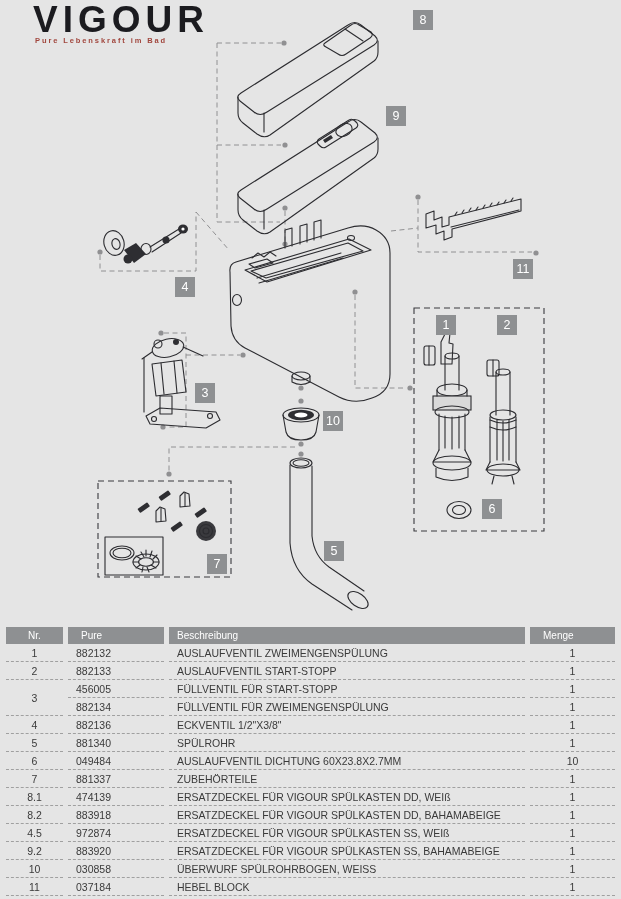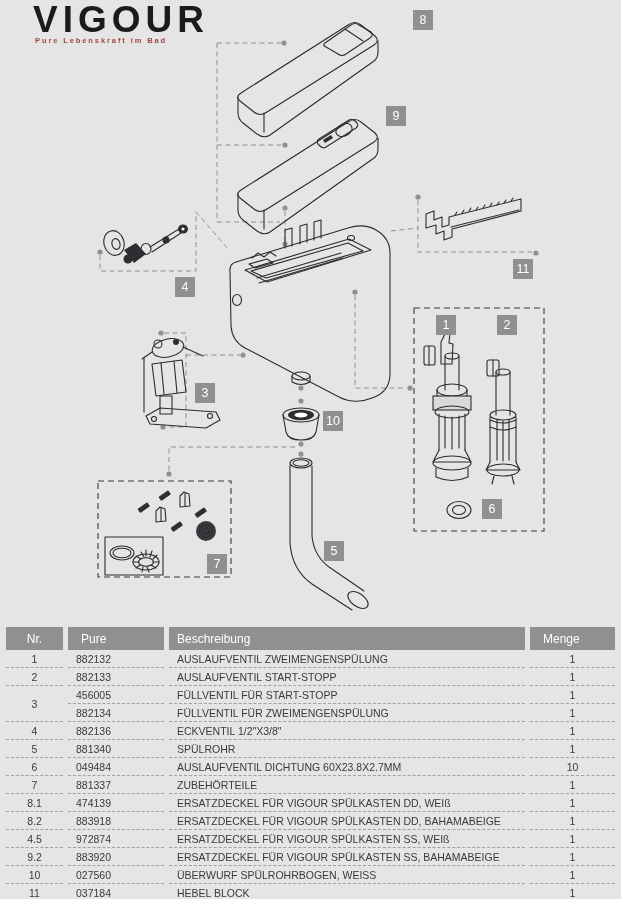--- a/index.html
+++ b/index.html
@@ -13,21 +13,21 @@
     font-size:7.5px;letter-spacing:1.9px;color:#a1463d;font-weight:700;}
 
   
   .diagram{position:absolute;left:0;top:0;width:621px;height:622px;}
   .badge{position:absolute;width:20px;height:20px;background:#8e9092;color:#ffffff;
     font-size:12.5px;line-height:20px;text-align:center;}
 
   
   .parts-table{position:absolute;left:1px;top:627px;border-collapse:separate;border-spacing:5px 0;
     table-layout:fixed;width:619px;}
-  .parts-table th{background:#8e9092;color:#ffffff;font-weight:400;font-size:12px;height:23px;
+  .parts-table th{background:#8e9092;color:#ffffff;font-weight:400;font-size:10px;height:17px;
     text-align:left;padding:0 0 0 13px;white-space:nowrap;overflow:hidden;}
   .parts-table th.c-nr{text-align:center;padding:0;}
   .parts-table th.c-desc{padding-left:8px;}
   .parts-table td{font-size:10.5px;color:#3a3a3a;height:17px;border-bottom:1px dashed #a0a0a0;
     padding:0;white-space:nowrap;overflow:hidden;vertical-align:middle;}
   .parts-table td.c-nr{text-align:center;}
   .parts-table td.c-code{padding-left:8px;}
   .parts-table td.c-desc{padding-left:8px;}
   .parts-table td.c-qty{text-align:center;}
   col.w-nr{width:57px;} col.w-code{width:96px;} col.w-desc{width:356px;} col.w-qty{width:85px;}
@@ -330,21 +330,21 @@
         <td class="c-qty">1</td>
       </tr>
       <tr>
         <td class="c-nr">9.2</td>
         <td class="c-code">883920</td>
         <td class="c-desc">ERSATZDECKEL FÜR VIGOUR SPÜLKASTEN SS, BAHAMABEIGE</td>
         <td class="c-qty">1</td>
       </tr>
       <tr>
         <td class="c-nr">10</td>
-        <td class="c-code">027560</td>
+        <td class="c-code">030858</td>
         <td class="c-desc">ÜBERWURF SPÜLROHRBOGEN, WEISS</td>
         <td class="c-qty">1</td>
       </tr>
       <tr>
         <td class="c-nr">11</td>
         <td class="c-code">037184</td>
         <td class="c-desc">HEBEL BLOCK</td>
         <td class="c-qty">1</td>
       </tr>
     </tbody>

